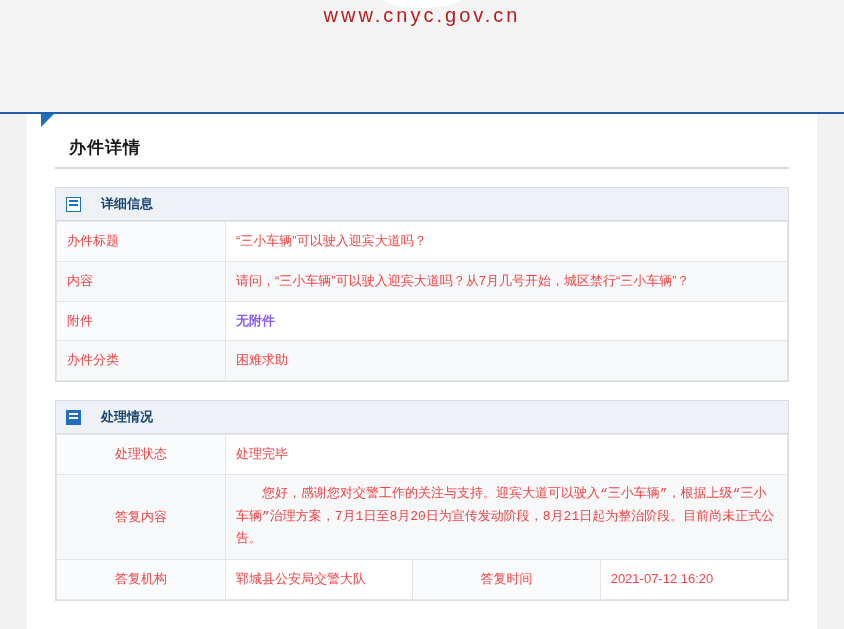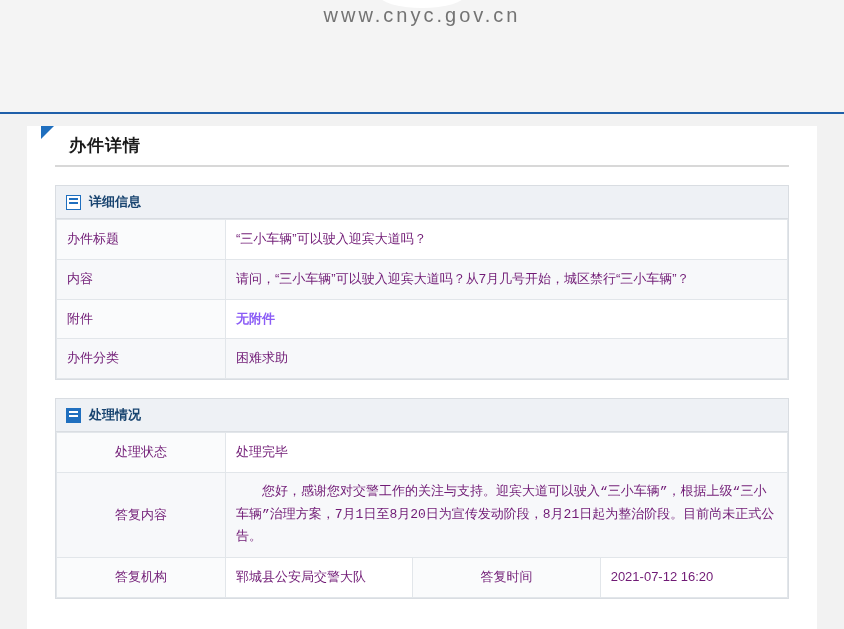--- a/index.html
+++ b/index.html
@@ -42,64 +42,64 @@
     letter-spacing: 3px;
     color: #c8261f;
     text-shadow: 1px 1px 0 #8d150f;
     line-height: 1.08;
   }
   .site-url {
     margin-top: 4px;
     font-family: "Liberation Sans", sans-serif;
     font-size: 20px;
     letter-spacing: 3px;
-    color: #737373;
+    color: #b91c1c;
   }
   
   .page-wrap {
     width: 790px;
     margin: 0 auto;
     background: #ffffff;
     min-height: 520px;
     padding: 0 0 10px 0;
     position: relative;
   }
   .corner-flag {
     position: absolute;
     left: 14px;
     top: 0;
     width: 0;
     height: 0;
     border-left: 13px solid #1f6fbf;
     border-bottom: 13px solid transparent;
   }
   .panel-title-row {
-    margin: 12px 28px;
-    padding: 8px 0 8px 14px;
+    margin: 0 28px;
+    padding: 22px 0 8px 14px;
     border-bottom: 2px solid #d8d8d8;
   }
   .panel-title {
     font-size: 17px;
     font-weight: bold;
     color: #1a1a1a;
     letter-spacing: 1px;
   }
   
   .section {
     margin: 18px 28px 0 28px;
     border: 1px solid #d9dde2;
   }
   .section-head {
     height: 32px;
     background: #eef1f5;
     border-bottom: 1px solid #d9dde2;
     display: flex;
     align-items: center;
     padding-left: 10px;
-    gap: 8px;
+    gap: 20px;
   }
   .sec-icon {
     display: inline-block;
     width: 13px;
     height: 13px;
     border: 1px solid #1f6fbf;
     position: relative;
     background: #ffffff;
   }
   .sec-icon::before {
@@ -129,21 +129,21 @@
     width: 100%;
     border-collapse: collapse;
     table-layout: fixed;
   }
   table.detail td {
     border: 1px solid #e2e6ea;
     padding: 8px 10px;
     vertical-align: middle;
     font-size: 13px;
     line-height: 1.75;
-    color: #701a75;
+    color: #ef4444;
   }
   td.lbl {
     width: 148px;
     background: #fafbfc;
     color: #222;
     text-align: left;
     padding-left: 14px;
   }
   td.lbl.center {
     text-align: center;

